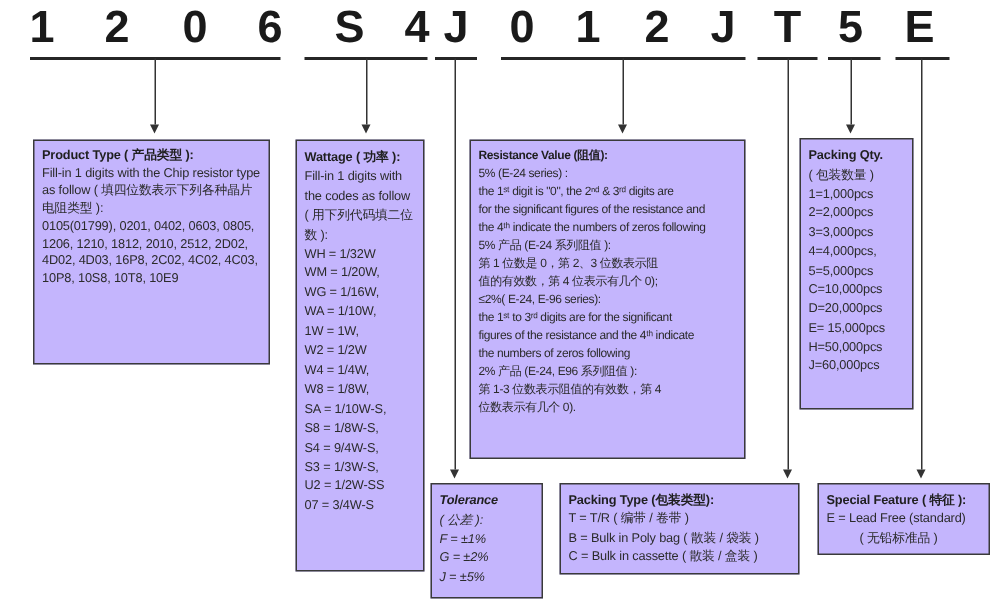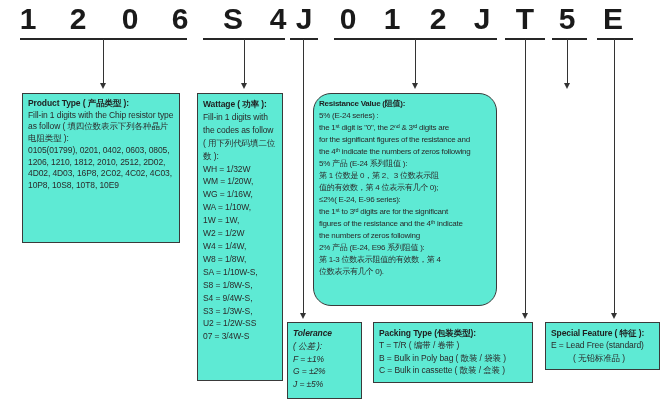--- a/index.html
+++ b/index.html
@@ -16,29 +16,29 @@
   .rule{position:absolute;top:38px;height:2px;background:#262626;}
   
   .conn{position:absolute;width:1px;background:#333;}
   .conn .head{
     position:absolute;left:-3px;bottom:-6px;width:0;height:0;
     border-left:3.5px solid transparent;border-right:3.5px solid transparent;
     border-top:6px solid #333;
   }
   
   .box{
-    position:absolute;border:1px solid #3a3a3a;background:#5eead4;
+    position:absolute;border:1px solid #3a3a3a;background:#c4b5fd;
     padding:4px 5px;box-sizing:border-box;overflow:hidden;
     font-size:8.5px;line-height:1.38;letter-spacing:-0.1px;color:#2b2b2b;
   }
   .box-title{font-weight:700;color:#1f1f1f;}
   .lines{white-space:pre-line;}
   #box-product{left:22px;top:93px;width:158px;height:150px;}
   #box-wattage{left:197px;top:93px;width:86px;height:288px;line-height:1.52;}
-  #box-resistance{left:313px;top:93px;width:184px;height:213px;font-size:8px;letter-spacing:-0.25px;line-height:1.5;border-radius:18px;}
+  #box-resistance{left:313px;top:93px;width:184px;height:213px;font-size:8px;letter-spacing:-0.25px;line-height:1.5;}
   #box-packqty{left:533px;top:92px;width:76px;height:181px;line-height:1.5;}
   #box-tolerance{left:287px;top:322px;width:75px;height:77px;line-height:1.5;font-style:italic;}
   #box-packtype{left:373px;top:322px;width:160px;height:61px;line-height:1.45;}
   #box-special{left:545px;top:322px;width:115px;height:48px;line-height:1.45;}
   #special-note{padding-left:22px;}
 </style>
 </head>
 <body>
 
 <div class="canvas">
@@ -124,20 +124,34 @@
 值的有效数，第 4 位表示有几个 0);
 ≤2%( E-24, E-96 series):
 the 1ˢᵗ to 3ʳᵈ digits are for the significant
 figures of the resistance and the 4ᵗʰ indicate
 the numbers of zeros following
 2% 产品 (E-24, E96 系列阻值 ):
 第 1-3 位数表示阻值的有效数，第 4
 位数表示有几个 0).</div>
   </div>
 
+  <div class="box" id="box-packqty">
+    <div class="box-title">Packing Qty.</div>
+    <div>( 包装数量 )</div>
+    <div class="lines">1=1,000pcs
+2=2,000pcs
+3=3,000pcs
+4=4,000pcs,
+5=5,000pcs
+C=10,000pcs
+D=20,000pcs
+E= 15,000pcs
+H=50,000pcs
+J=60,000pcs</div>
+  </div>
 
   <div class="box" id="box-tolerance">
     <div class="box-title">Tolerance</div>
     <div>( 公差 ):</div>
     <div class="lines">F = ±1%
 G = ±2%
 J = ±5%</div>
   </div>
 
   <div class="box" id="box-packtype">

